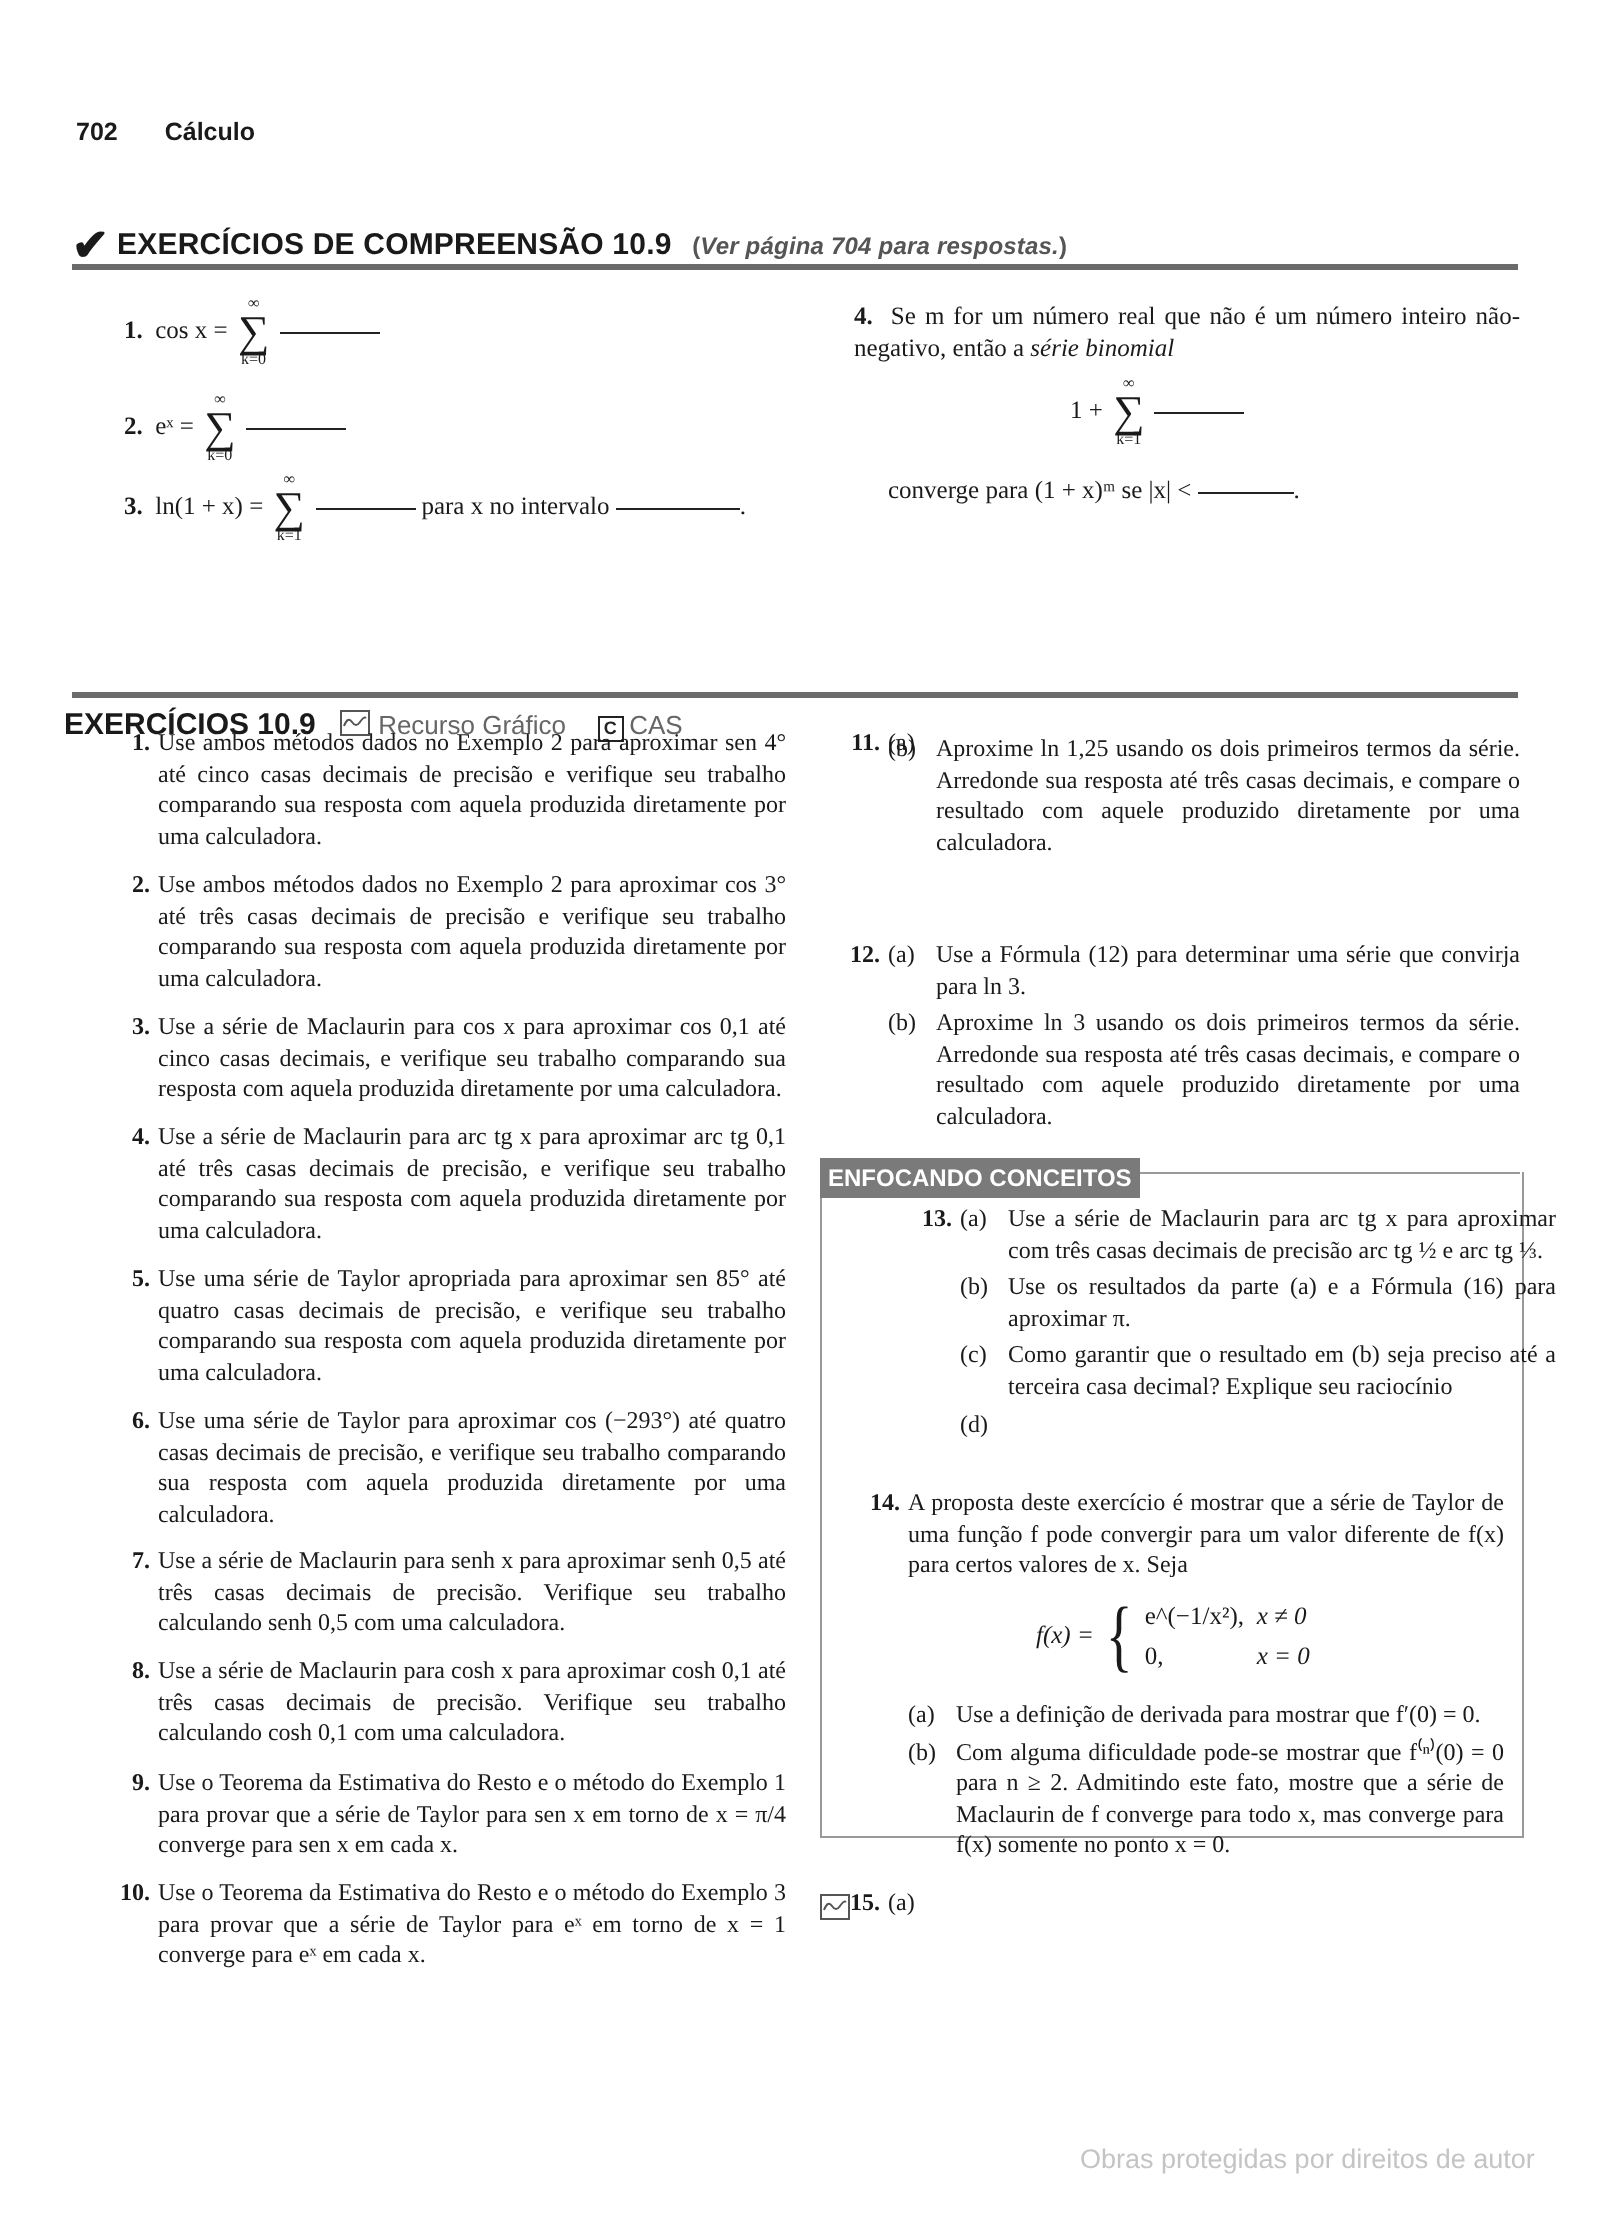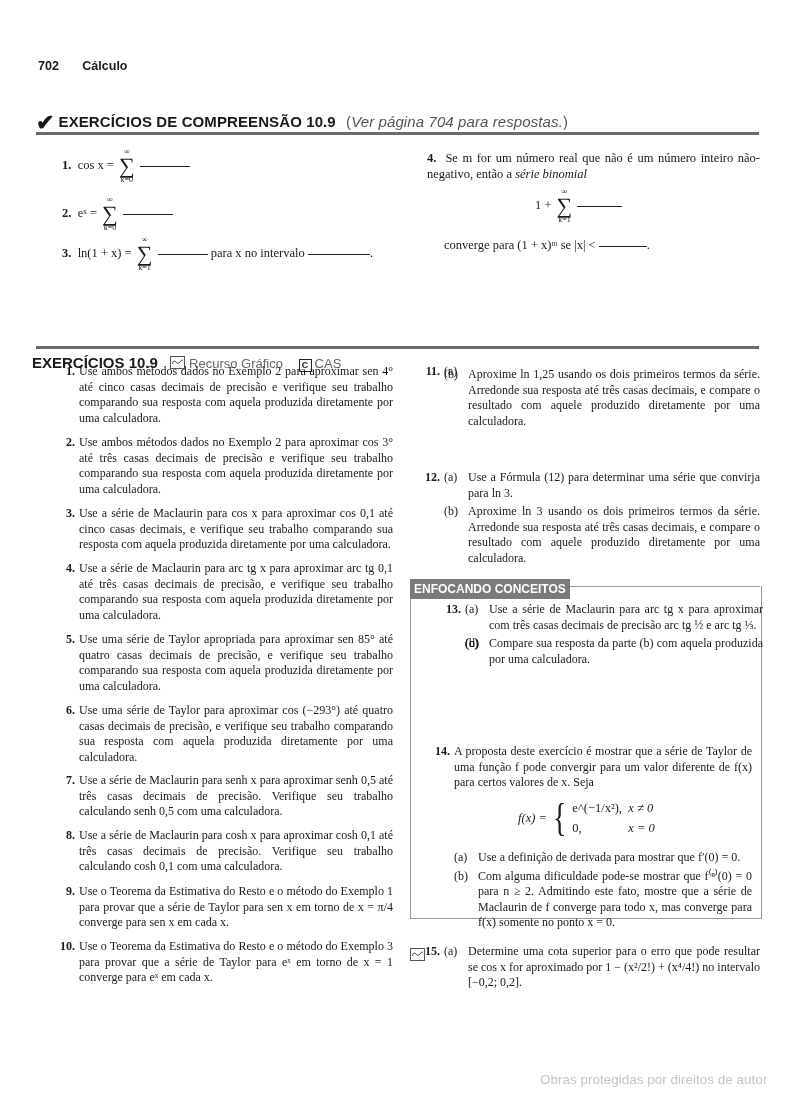--- a/index.html
+++ b/index.html
@@ -6,21 +6,21 @@
   body { width:800px; height:1109px; position:relative; overflow:hidden; color:#1a1a1a;
          font-family:"Liberation Serif", serif; }
   .sans { font-family:"Liberation Sans", sans-serif; }
   .abs { position:absolute; }
 
   .running-head { left:38px; top:59px; font-size:12.5px; font-weight:bold; }
   .running-head .pg { margin-right:20px;margin-top:44px; }
 
   .sec1 { left:36px; top:110px; font-size:15px; font-weight:bold; letter-spacing:0.1px; }
   .sec1 .check { font-size:22px; vertical-align:-3px; margin-right:4px; }
-  .sec1 .note { font-weight:normal; font-style:italic; font-size:15px; color:#555; margin-left:6px; }
+  .sec1 .note { font-weight:bold; font-style:italic; font-size:12px; color:#555; margin-left:6px; }
   .sec1 .note span { font-style:normal; }
   .rule1 { left:36px; top:132px; width:723px; height:3px; background:#6b6b6b; }
 
   .q { font-size:12.5px; line-height:16px; }
   .q .n { font-weight:bold; }
   .blank { display:inline-block; border-bottom:1px solid #222; height:1px; vertical-align:middle; }
   .sig { display:inline-block; text-align:center; vertical-align:middle; line-height:1; margin:0 2px; }
   .sig .top, .sig .bot { display:block; font-size:8px; font-style:italic; }
   .sig .bot { font-style:normal; }
   .sig .s { display:block; font-size:22px; line-height:20px; }
@@ -149,26 +149,26 @@
 <div class="ex" style="left:444px;top:470px;width:316px;">
   <span class="num">12.</span>
   <div class="sub"><span class="lab">(a)</span><span>Use a Fórmula (12) para determinar uma série que convirja para ln 3.</span></div>
   <div class="sub" style="margin-top:3px;"><span class="lab">(b)</span><span>Aproxime ln 3 usando os dois primeiros termos da série. Arredonde sua resposta até três casas decimais, e compare o resultado com aquele produzido diretamente por uma calculadora.</span></div>
 </div>
 
 <div class="abs focus-box"></div>
 <div class="abs focus-line"></div>
 <div class="abs focus-tag sans">ENFOCANDO CONCEITOS</div>
 
-<div class="ex" style="left:465px;top:602px;width:298px;">
+<div class="ex" style="left:480px;top:602px;width:298px;">
   <span class="num">13.</span>
   <div class="sub"><span class="lab">(a)</span><span>Use a série de Maclaurin para arc tg x para aproximar com três casas decimais de precisão arc tg ½ e arc tg ⅓.</span></div>
-  <div class="sub" style="margin-top:3px;"><span class="lab">(b)</span></div>
-  <div class="sub" style="margin-top:3px;"><span class="lab">(c)</span></div>
-  <div class="sub" style="margin-top:3px;"><span class="lab">(d)</span><span>Compare sua resposta da parte (b) com aquela produzida por uma calculadora.</span></div>
+  <div class="sub" style="margin-top:3px;"><span class="lab">(b)</span><span>Use os resultados da parte (a) e a Fórmula (16) para aproximar π.</span></div>
+  <div class="sub" style="margin-top:3px;"><span class="lab">(c)</span><span>Como garantir que o resultado em (b) seja preciso até a terceira casa decimal? Explique seu raciocínio</span></div>
+  <div class="sub" style="margin-top:3px;"><span class="lab">(d)</span></div>
 </div>
 
 <div class="ex" style="left:454px;top:744px;width:298px;">
   <span class="num">14.</span><span>A proposta deste exercício é mostrar que a série de Taylor de uma função f pode convergir para um valor diferente de f(x) para certos valores de x. Seja</span>
 </div>
 <div class="abs" style="left:518px;top:798px;font-size:12.5px;">
   <span style="vertical-align:middle;font-style:italic;">f(x) =</span>
   <span class="brace">{</span>
   <span style="display:inline-block;vertical-align:middle;line-height:20px;">
     <span style="display:block;"><span style="display:inline-block;width:56px;">e^(−1/x²),</span><i>x ≠ 0</i></span>
@@ -180,16 +180,16 @@
   <div class="sub" style="margin-top:3px;"><span class="lab">(b)</span><span>Com alguma dificuldade pode-se mostrar que f⁽ⁿ⁾(0) = 0 para n ≥ 2. Admitindo este fato, mostre que a série de Maclaurin de f converge para todo x, mas converge para f(x) somente no ponto x = 0.</span></div>
 </div>
 
 <div class="abs" style="left:410px;top:946px;">
   <span class="graph-ic"><svg width="13" height="11" viewBox="0 0 13 11">
         <path d="M1 7 Q3 2 5 5 T9 5 T12 3" fill="none" stroke="#555" stroke-width="1"></path>
       </svg></span>
 </div>
 <div class="ex" style="left:444px;top:944px;width:316px;">
   <span class="num">15.</span>
-  <div class="sub"><span class="lab">(a)</span><span>Determine uma cota superior para o erro que pode resultar se cos x for aproximado por 1 − (x²/2!) + (x⁴/4!) no intervalo [−0,2; 0,2].</span></div>
+  <div class="sub"><span class="lab">(a)</span></div>
 </div>
 
 <div class="abs watermark sans">Obras protegidas por direitos de autor</div>
 
 </body></html>

